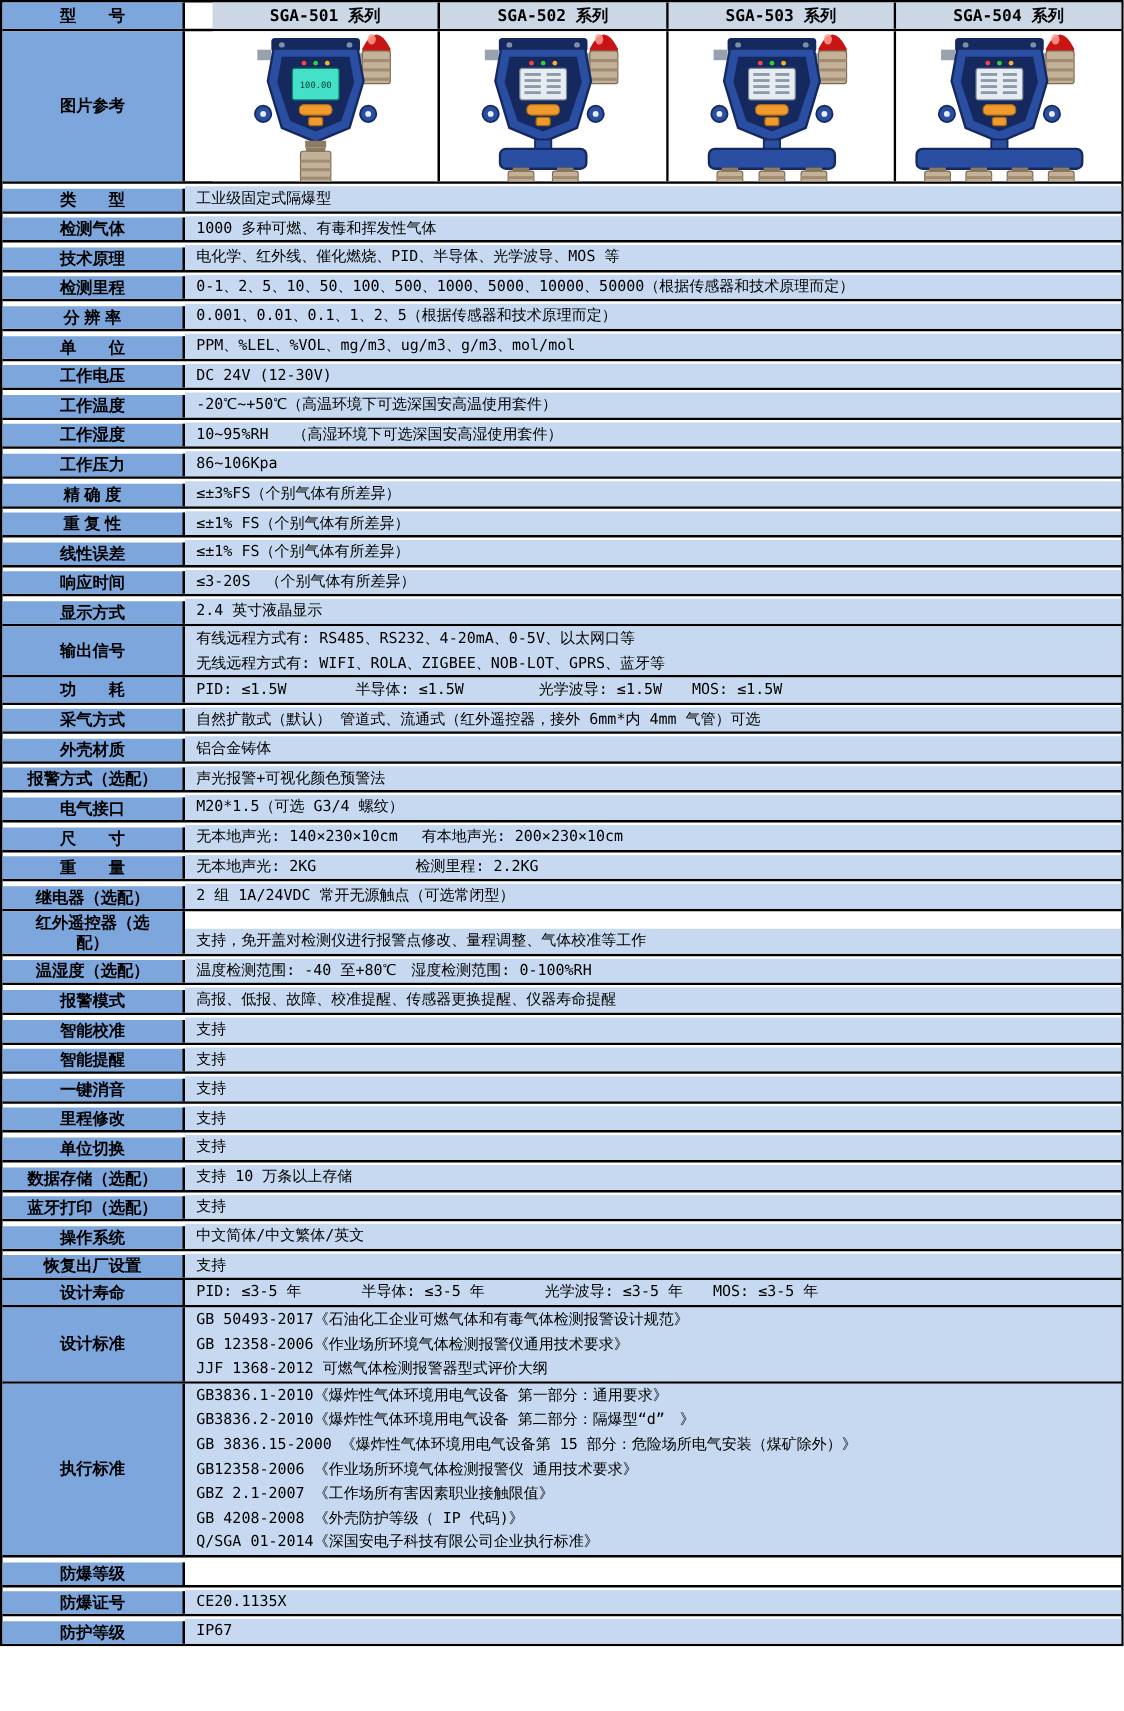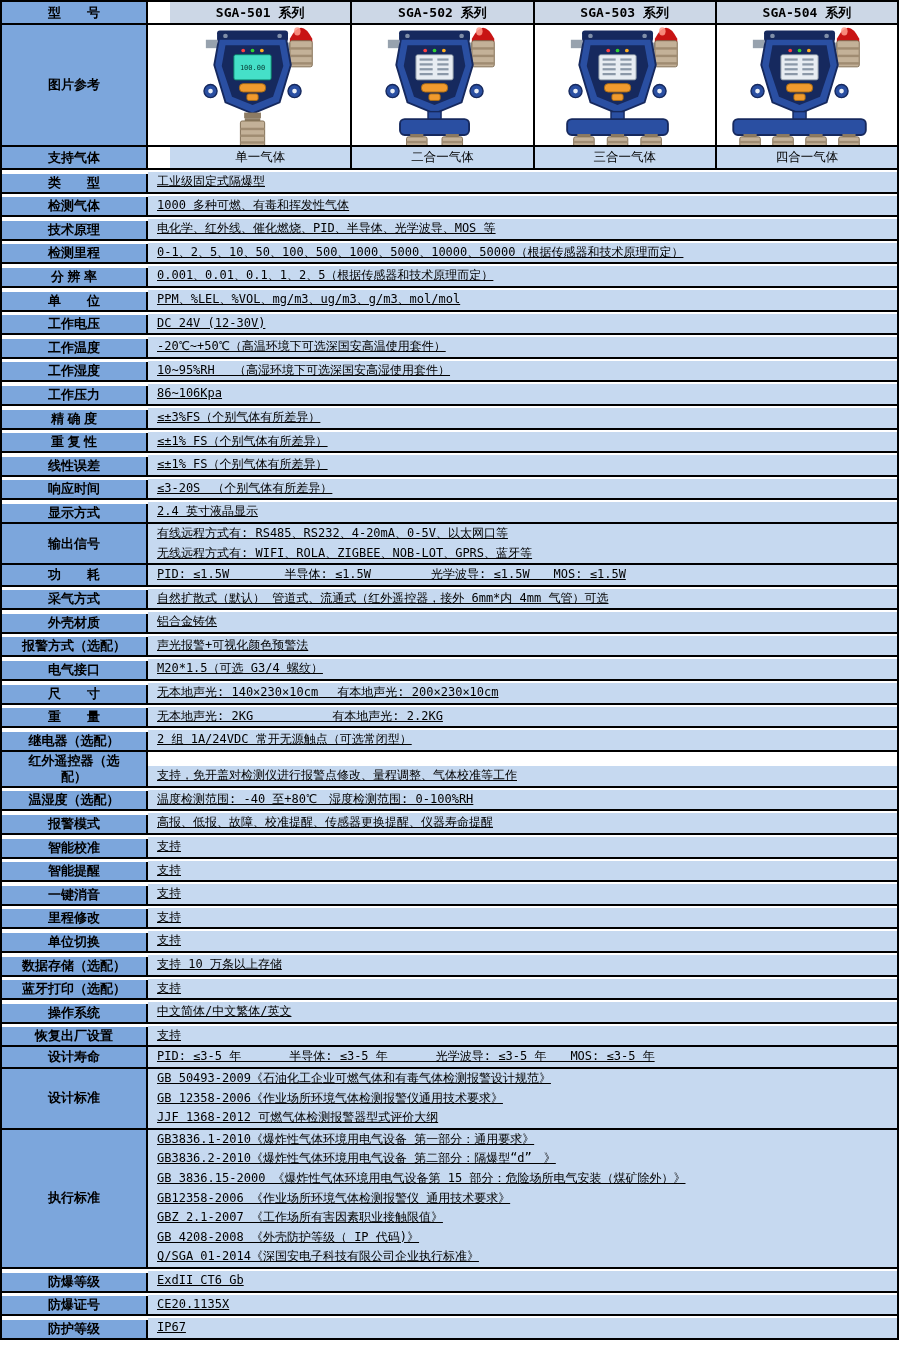--- a/index.html
+++ b/index.html
@@ -16,21 +16,21 @@
     width:146px;min-width:146px;box-sizing:border-box;
     border-right:2px solid var(--border,#000);
     background:var(--label-bg,#7ca6dc);
     display:flex;align-items:center;justify-content:center;
     font-weight:bold;font-size:13px;text-align:center;
     padding:1px 18px;line-height:16px;
   }
   .value-cell{
     flex:1;background:var(--value-bg,#c6d9f0);
     display:flex;flex-direction:column;justify-content:center;
-    padding:0 6px 0 9px;min-width:0;text-decoration:underline;
+    padding:0 6px 0 9px;min-width:0;
   }
   .vline{
     font-family:"DejaVu Sans Mono", monospace;
     font-size:12px;line-height:19.6px;white-space:pre-wrap;
   }
   .srow.single{min-height:21.6px;align-items:flex-end;}
   .cols{flex:1;display:flex;min-width:0;padding-left:22px;}
   .cols > div{flex:1;box-sizing:border-box;border-right:2px solid var(--border,#000);}
   .cols > div:last-child{border-right:none;}
   .model-cell{
@@ -250,29 +250,20 @@
               <rect x="88.66666666666667" y="135.66666666666666" width="22" height="2.6" fill="#a08c72"></rect>
               <rect x="127.96" y="124" width="14.08" height="3.5" fill="#8d7b63"></rect>
               <rect x="124" y="127" width="22" height="16" rx="2" fill="#c3b198" stroke="#7e6a50" stroke-width="1"></rect>
               <rect x="124" y="131.33333333333334" width="22" height="2.6" fill="#a08c72"></rect>
               <rect x="124" y="135.66666666666666" width="22" height="2.6" fill="#a08c72"></rect>
             </svg>
           </div>
         </div>
       </div>
   </div>
-  <div class="srow">
-    <div class="label-cell">支持气体</div>
-    <div class="cols" id="gas-cells">
-        <div class="gas-cell">单一气体</div>
-        <div class="gas-cell">二合一气体</div>
-        <div class="gas-cell">三合一气体</div>
-        <div class="gas-cell">四合一气体</div>
-      </div>
-  </div>
   <div id="spec-rows">
       <div class="srow single">
         <div class="label-cell">类　　型</div>
         <div class="value-cell">
           <div class="vline">工业级固定式隔爆型</div>
         </div>
       </div>
       <div class="srow single">
         <div class="label-cell">检测气体</div>
         <div class="value-cell">
@@ -396,21 +387,21 @@
       </div>
       <div class="srow single">
         <div class="label-cell">尺　　寸</div>
         <div class="value-cell">
           <div class="vline">无本地声光: 140×230×10cm　 有本地声光: 200×230×10cm</div>
         </div>
       </div>
       <div class="srow single">
         <div class="label-cell">重　　量</div>
         <div class="value-cell">
-          <div class="vline">无本地声光: 2KG　　　　　　 有本地声光: 2.2KG</div>
+          <div class="vline">无本地声光: 2KG　　　　　　 检测里程: 2.2KG</div>
         </div>
       </div>
       <div class="srow single">
         <div class="label-cell">继电器（选配）</div>
         <div class="value-cell">
           <div class="vline">2 组 1A/24VDC 常开无源触点（可选常闭型）</div>
         </div>
       </div>
       <div class="srow single">
         <div class="label-cell">红外遥控器（选配）</div>
@@ -486,42 +477,39 @@
       </div>
       <div class="srow">
         <div class="label-cell">设计寿命</div>
         <div class="value-cell">
           <div class="vline">PID: ≤3-5 年　　　　半导体: ≤3-5 年　　　　光学波导: ≤3-5 年　　MOS: ≤3-5 年</div>
         </div>
       </div>
       <div class="srow">
         <div class="label-cell">设计标准</div>
         <div class="value-cell">
-          <div class="vline">GB 50493-2009《石油化工企业可燃气体和有毒气体检测报警设计规范》</div>
+          <div class="vline">GB 50493-2017《石油化工企业可燃气体和有毒气体检测报警设计规范》</div>
           <div class="vline">GB 12358-2006《作业场所环境气体检测报警仪通用技术要求》</div>
           <div class="vline">JJF 1368-2012 可燃气体检测报警器型式评价大纲</div>
         </div>
       </div>
       <div class="srow">
         <div class="label-cell">执行标准</div>
         <div class="value-cell">
           <div class="vline">GB3836.1-2010《爆炸性气体环境用电气设备 第一部分：通用要求》</div>
           <div class="vline">GB3836.2-2010《爆炸性气体环境用电气设备 第二部分：隔爆型“d”　》</div>
           <div class="vline">GB 3836.15-2000 《爆炸性气体环境用电气设备第 15 部分：危险场所电气安装（煤矿除外）》</div>
           <div class="vline">GB12358-2006 《作业场所环境气体检测报警仪 通用技术要求》</div>
           <div class="vline">GBZ 2.1-2007 《工作场所有害因素职业接触限值》</div>
           <div class="vline">GB 4208-2008 《外壳防护等级（ IP 代码)》</div>
           <div class="vline">Q/SGA 01-2014《深国安电子科技有限公司企业执行标准》</div>
         </div>
       </div>
       <div class="srow single">
         <div class="label-cell">防爆等级</div>
-        <div class="value-cell">
-          <div class="vline">ExdII CT6 Gb</div>
-        </div>
       </div>
       <div class="srow single">
         <div class="label-cell">防爆证号</div>
         <div class="value-cell">
           <div class="vline">CE20.1135X</div>
         </div>
       </div>
       <div class="srow single">
         <div class="label-cell">防护等级</div>
         <div class="value-cell">

